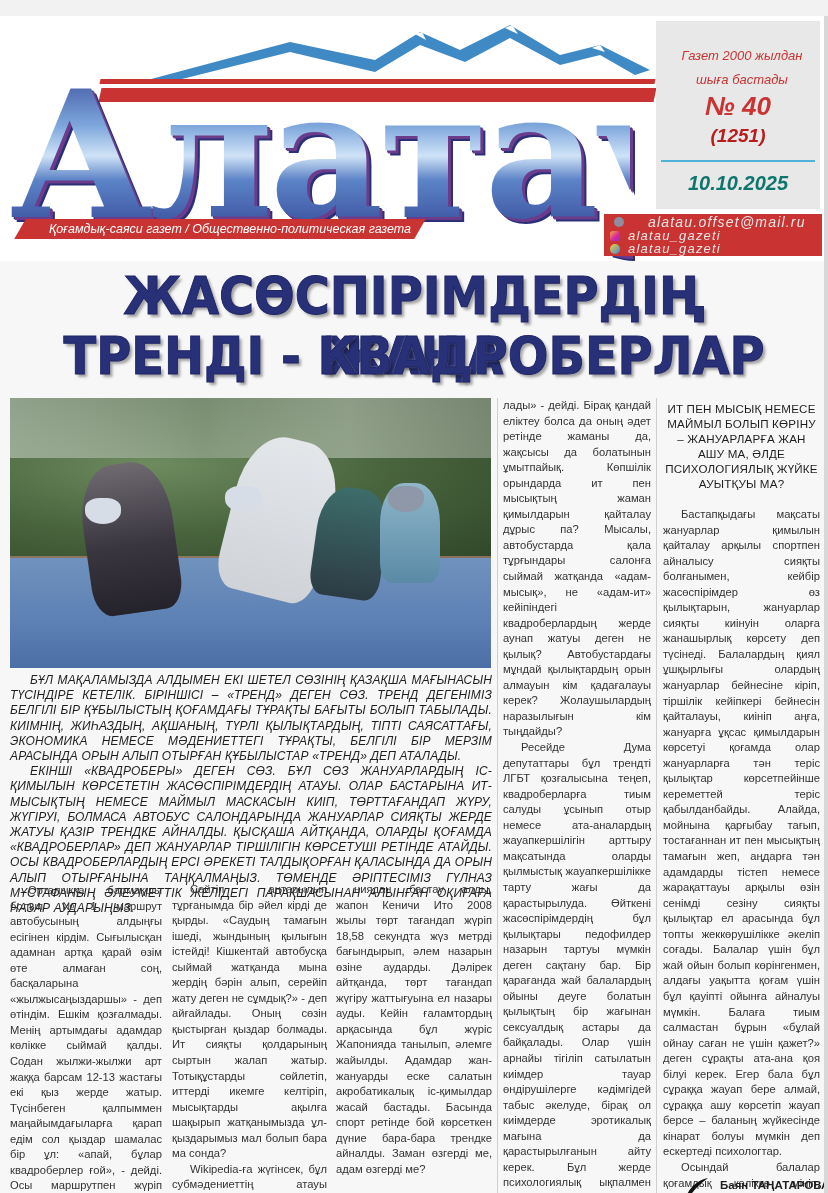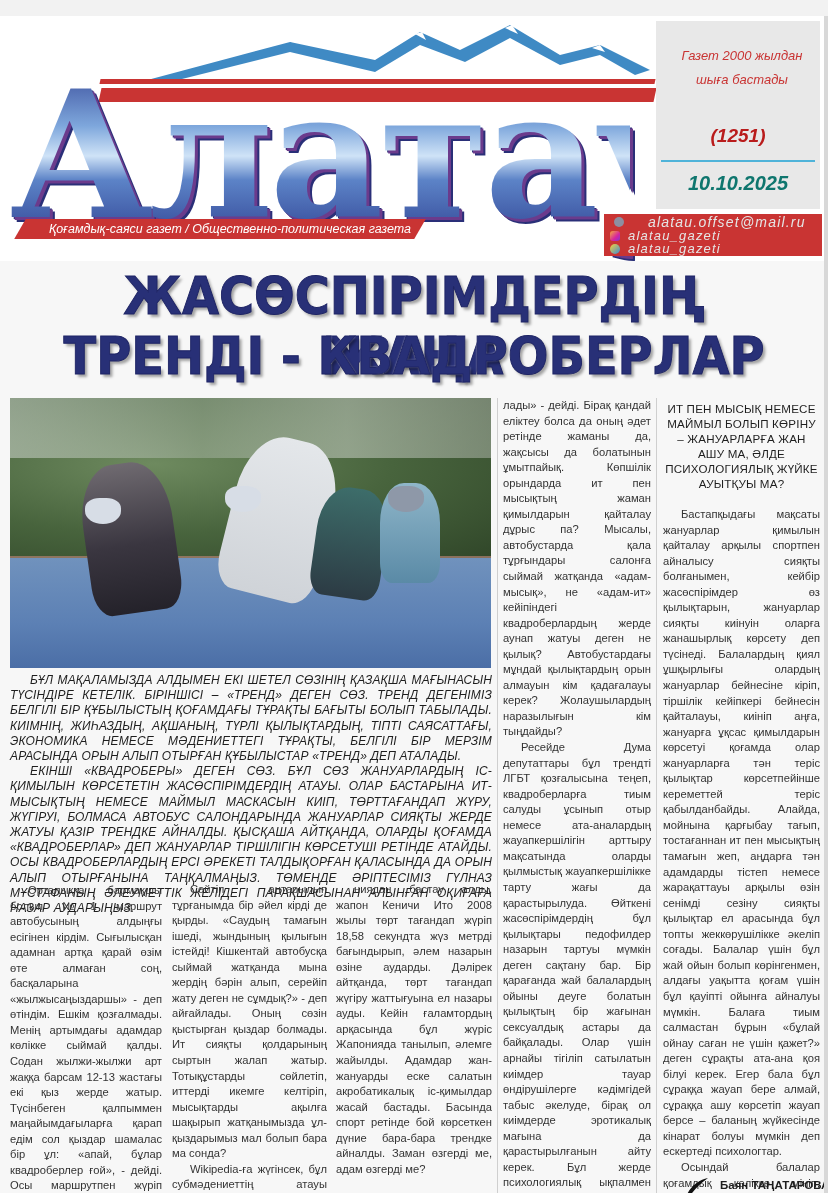--- a/index.html
+++ b/index.html
@@ -121,20 +121,21 @@
       <polygon points="462,28 470,25 475,32" fill="#ffffff"></polygon>
     </svg>
     <div class="red-stripe-1"></div>
     <div class="red-stripe-2"></div>
     <div class="logo-word">Алатау</div>
     <div class="tagline-band"></div>
     <div class="tagline-text">Қоғамдық-саяси газет / Общественно-политическая газета</div>
 
     <div class="issue-box">
       <div class="issue-since">Газет 2000 жылдан шыға бастады</div>
+      <div class="issue-no">№ 40</div>
       <div class="issue-total">(1251)</div>
       <div class="issue-rule"></div>
       <div class="issue-date">10.10.2025</div>
     </div>
 
     <div class="contact-box">
       <div class="contact-row r1">
         <span class="c-icon globe"></span>
         <span>alatau.offset@mail.ru</span>
       </div>

